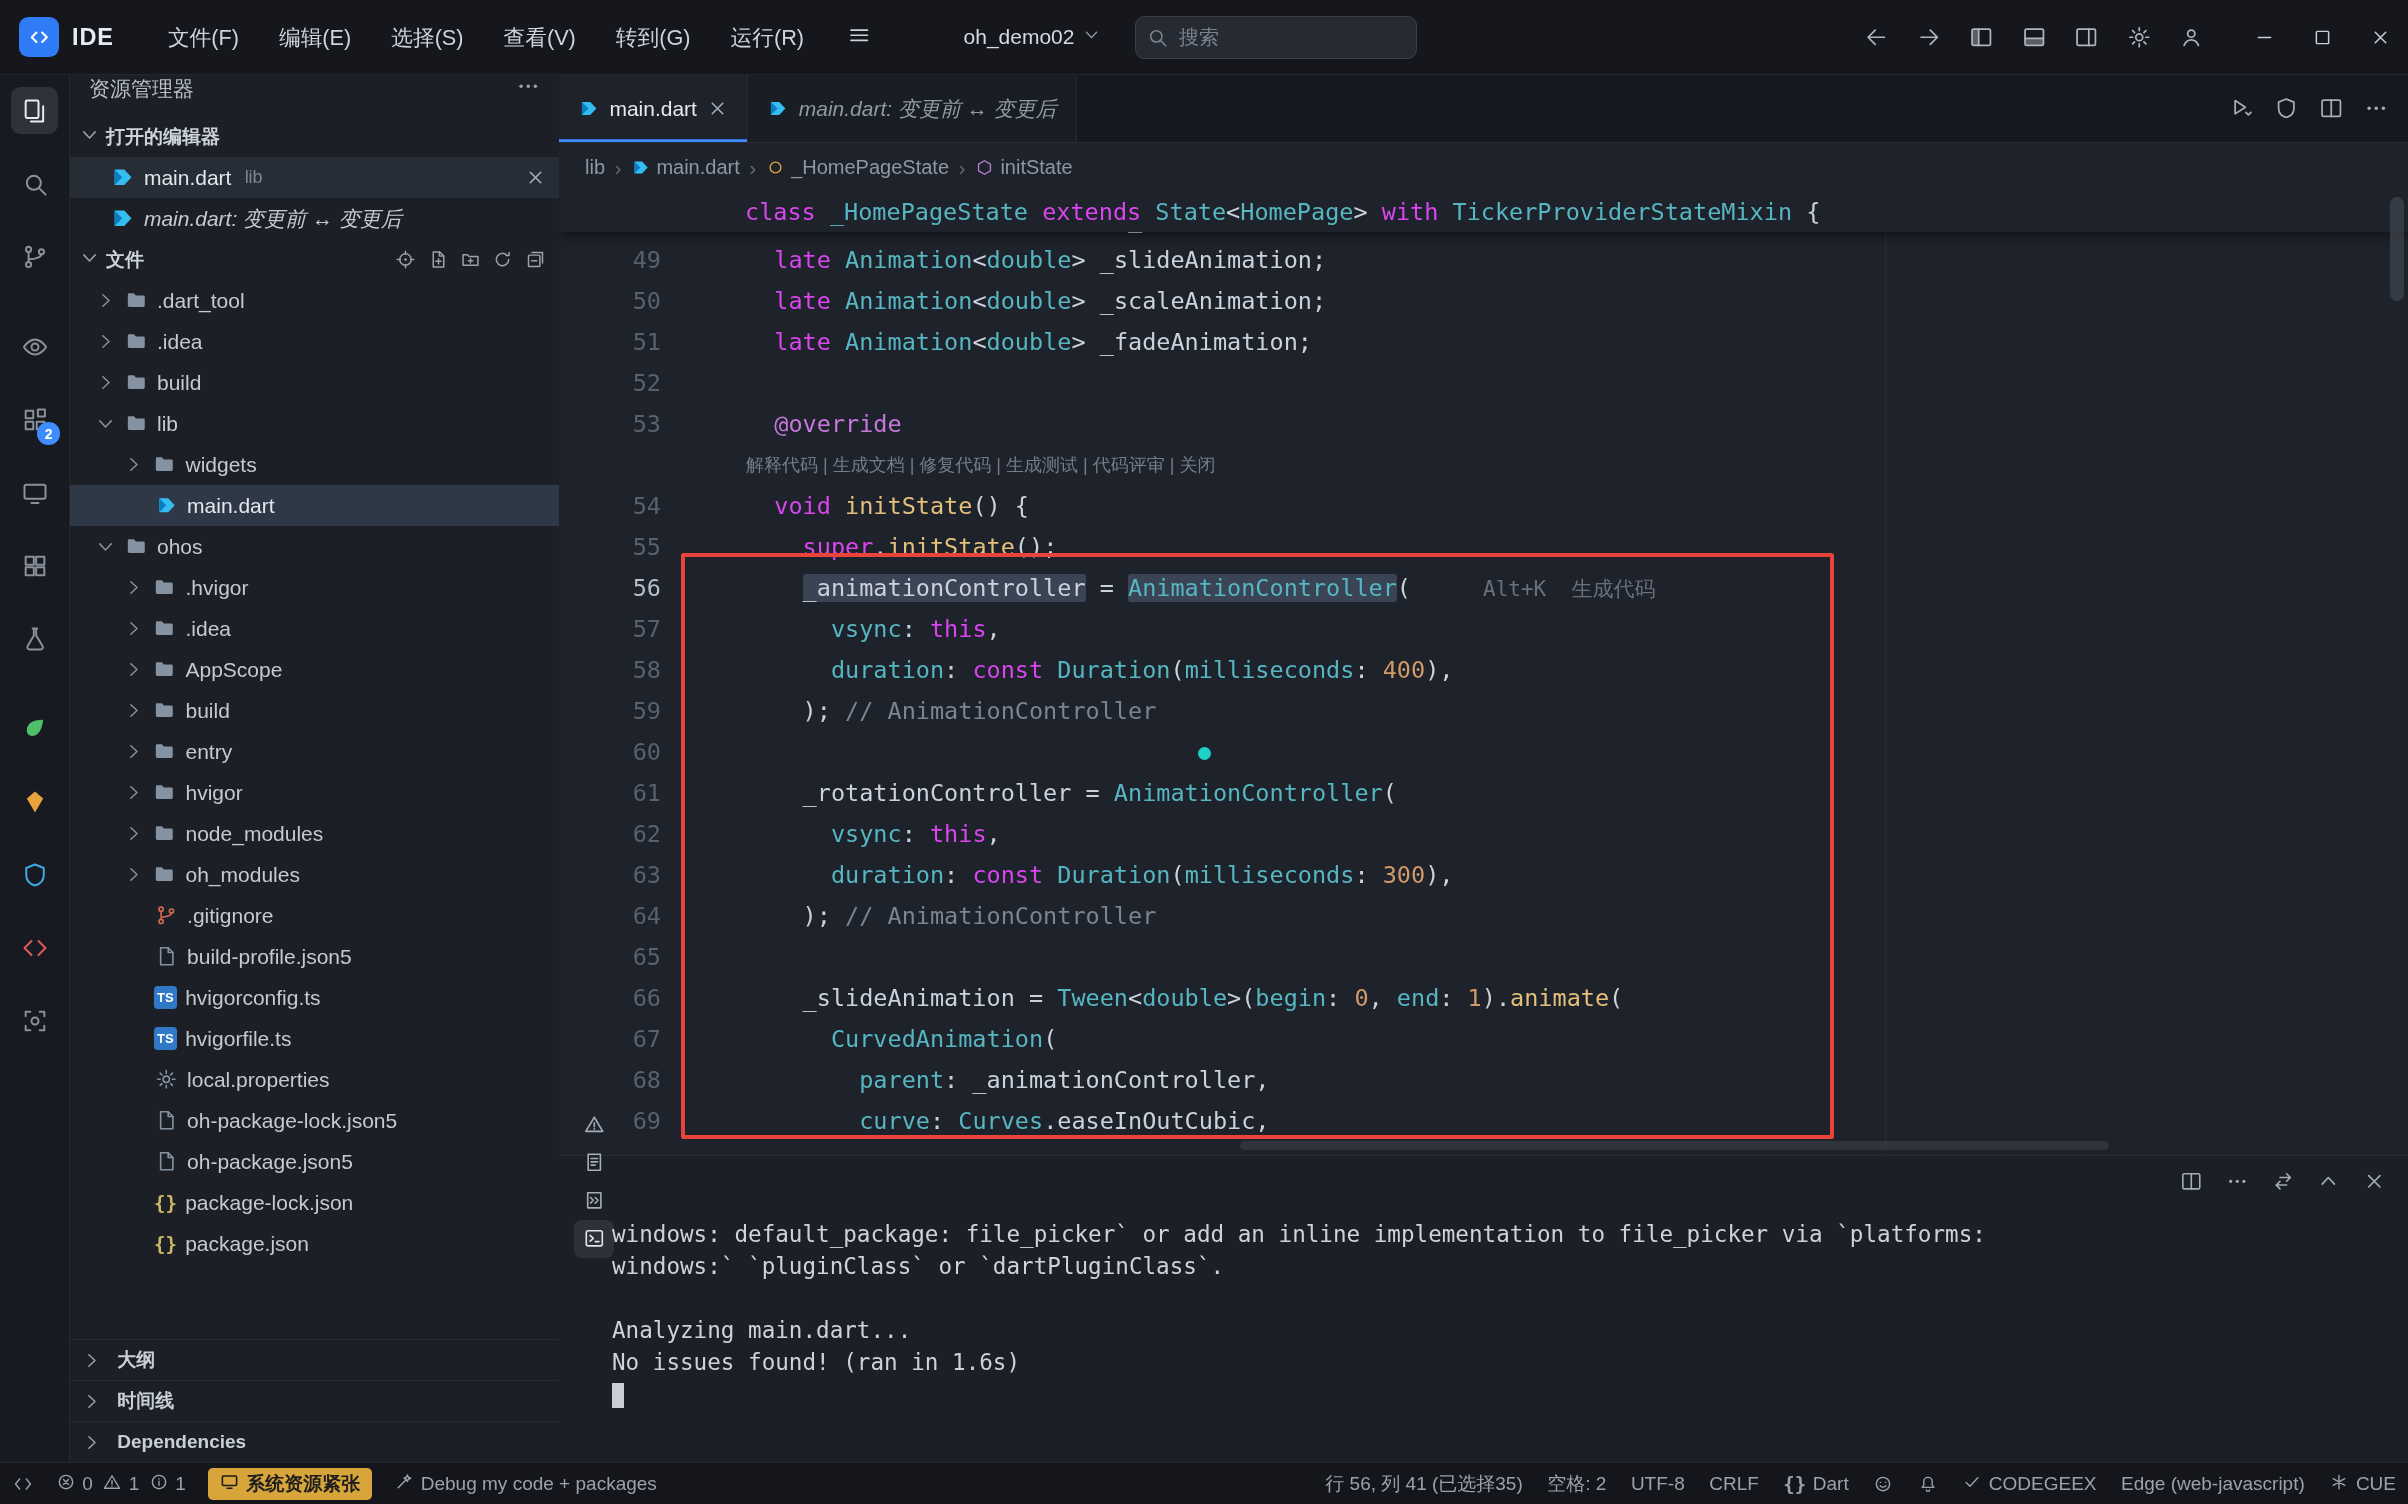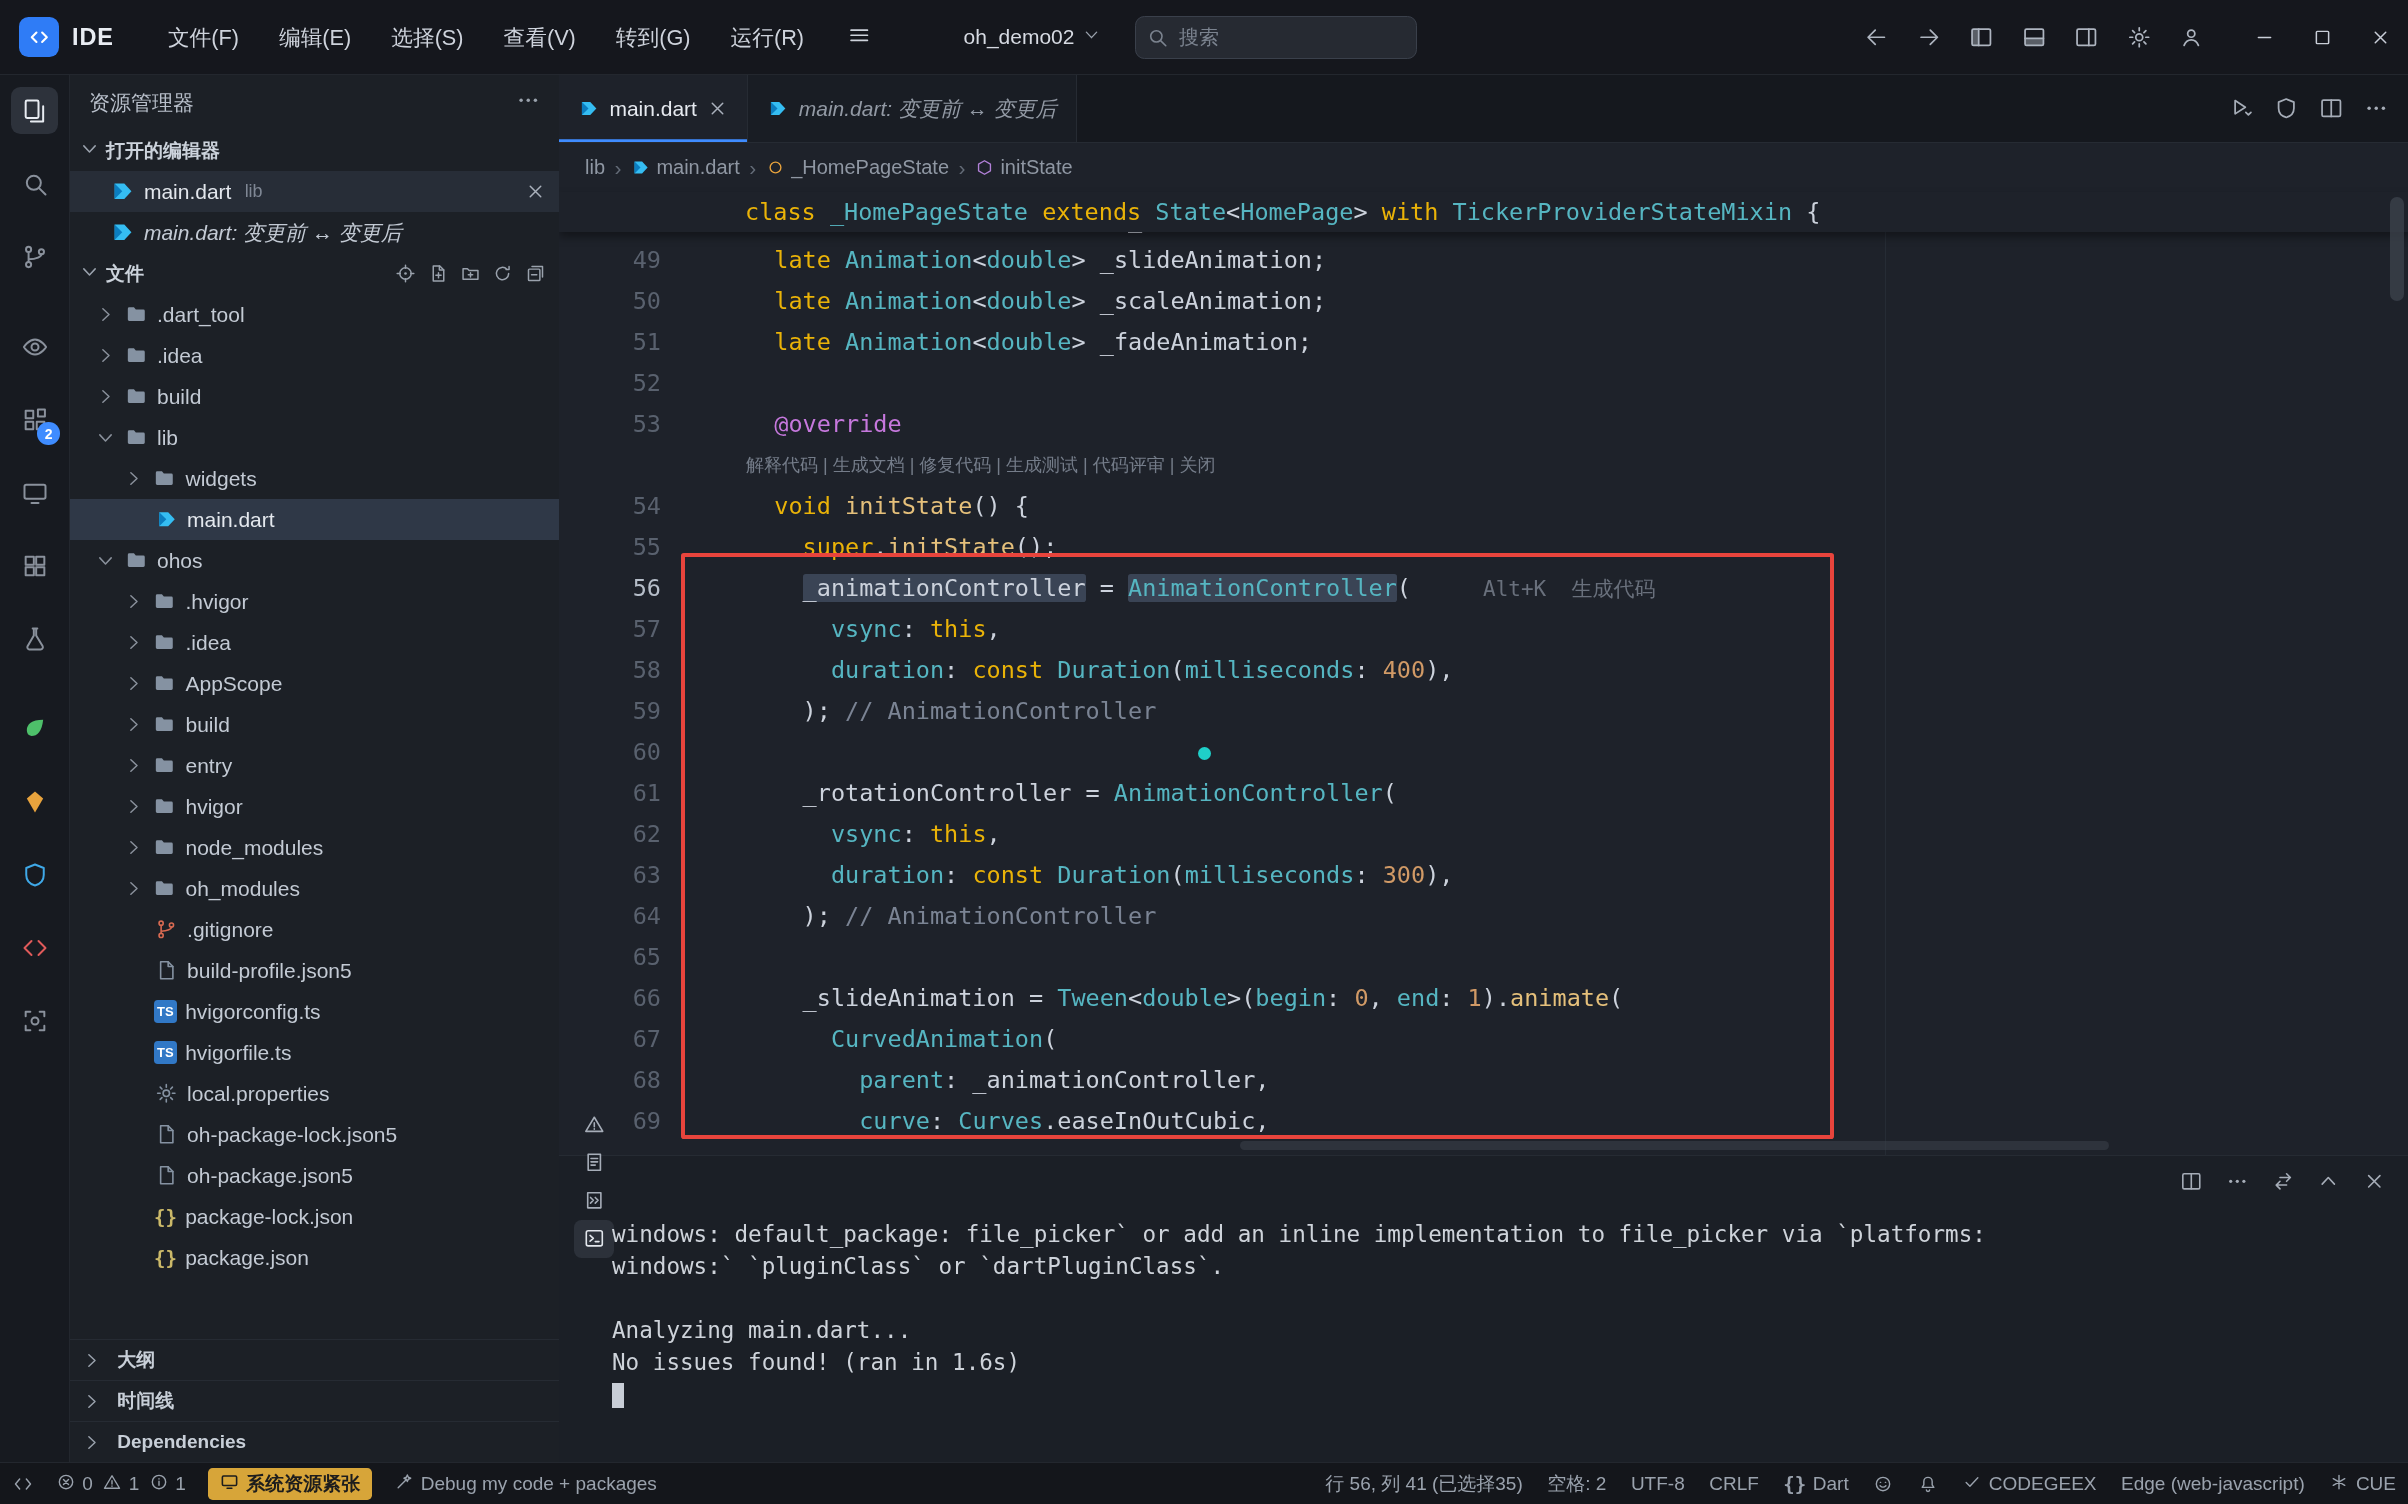--- a/index.html
+++ b/index.html
@@ -44,21 +44,21 @@
     align-items:center; padding-top:12.2px; }
   .abtn { width:47px; height:47px; display:flex; align-items:center; justify-content:center;
     color:#8a919c; position:relative; margin-bottom:26px; border-radius:9.4px; }
   .abtn .ic { width:28px; height:28px; }
   .abtn.active { background:#2d323b; color:#e8ecf2; }
   .abadge { position:absolute; right:-1.9px; bottom:-1.9px; min-width:22.6px; height:22.6px; border-radius:11.3px;
     background:#3f8cff; color:#fff; font-size:14px; font-weight:bold; display:flex;
     align-items:center; justify-content:center; padding:0 4.7px; }
 
   
-  #sidebar { position:absolute; left:70px; top:75px; width:490px; bottom:43px;
+  #sidebar { position:absolute; left:70px; top:61px; width:490px; bottom:43px;
     background:#1c2026; border-right:0.9px solid #262b33; font-size:21px; overflow:hidden; }
   .sb-header { height:55px; display:flex; align-items:center; padding:0 19px; color:#b8bfca; }
   .sb-header .more { margin-left:auto; color:#9aa2ad; }
   .sec-head { height:41px; display:flex; align-items:center; gap:5.6px; padding:0 9.4px;
     font-weight:bold; color:#ccd3dc; font-size:19px; }
   .sec-head .ic { width:21px; height:21px; color:#9aa2ad; }
   .sec-actions { margin-left:auto; display:flex; gap:3.8px; }
   .sec-actions .ic { width:21px; height:21px; color:#9aa2ad; }
   .sec-actions span { padding:3.8px; display:flex; }
   .oe-row { height:41px; display:flex; align-items:center; gap:9.4px; padding:0 13px 0 40px; color:#c3cad4; }
@@ -103,21 +103,21 @@
   #sticky { position:absolute; left:0; right:0; top:117px; height:40px; background:#1e222a; z-index:5;
     display:flex; align-items:center; padding-left:186px; font:23.5px/40px "DejaVu Sans Mono",monospace;
     box-shadow:0 4.7px 8.5px rgba(0,0,0,.38); white-space:pre; }
   #code { position:absolute; left:0; right:0; top:124px; height:944px; overflow:hidden;
     font:23.5px/41px "DejaVu Sans Mono",monospace; z-index:1; }
   .row { display:flex; height:41px; white-space:pre; }
   .ln { width:102px; text-align:right; color:#59616e; flex:none; }
   .ln.cur { color:#b6bec9; }
   .lc { padding-left:85px; }
   .lenstext { font-family:"Liberation Sans",sans-serif; font-size:18px; color:#747c89; line-height:41px; }
-  .tk-kw { color:#eab308; } .tk-ty { color:#56b6c2; } .tk-fn { color:#e5c07b; }
+  .tk-kw { color:#d946ef; } .tk-ty { color:#56b6c2; } .tk-fn { color:#e5c07b; }
   .tk-nm { color:#d19a66; } .tk-cm { color:#7b8494; } .tk-pl { color:#ccd2dc; }
   .tk-an { color:#c678dd; }
   .tk-hl { background:rgba(125,150,185,.30); border-radius:2.8px; }
   .ghost { margin-left:72px; color:#69707c; font-size:21px; }
   .cyan-dot { display:inline-block; width:13px; height:13px; border-radius:50%;
     background:#1fd0c9; margin-left:452px; vertical-align:middle; }
   #redbox { position:absolute; left:122px; top:478px; width:1153px; height:586px;
     border:4.7px solid #e8443c; border-radius:2.8px; z-index:6; pointer-events:none; }
   #ruler { position:absolute; left:1326px; top:120px; bottom:0; width:0.9px; background:#262c35; }
   #vscroll { position:absolute; right:4.7px; top:122px; width:14px; height:104px;

